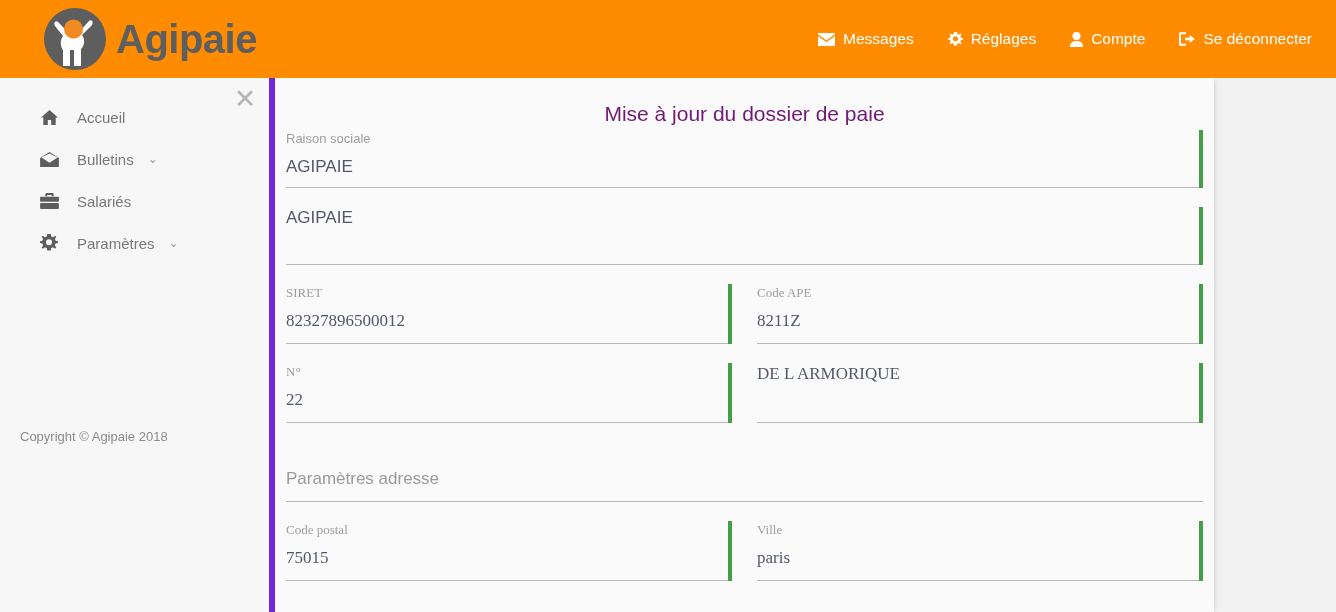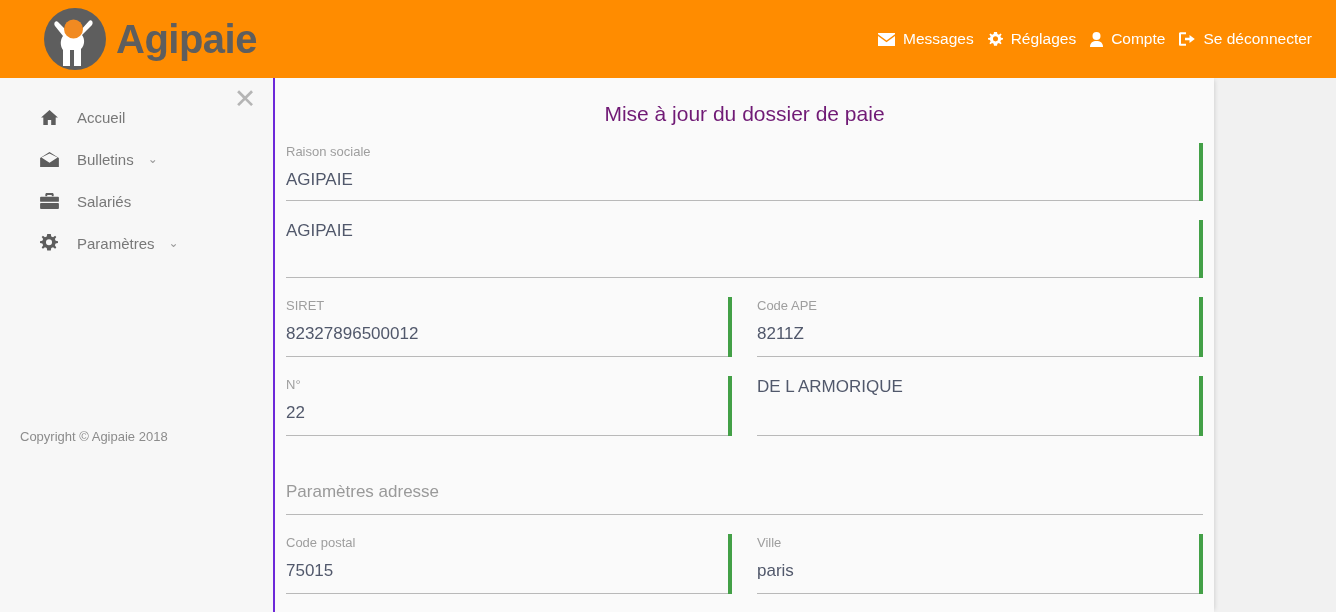--- a/index.html
+++ b/index.html
@@ -33,40 +33,40 @@
     font-size: 40px;
     font-weight: bold;
     color: #5e5e5e;
     letter-spacing: -0.5px;
     line-height: 1;
   }
   .nav {
     display: flex;
     align-items: center;
     margin-right: 24px;
-    gap: 14px;
+    gap: 34px;
   }
   .nav-item {
     display: flex;
     align-items: center;
     gap: 8px;
     color: #ffffff;
     font-size: 15.5px;
     cursor: pointer;
     white-space: nowrap;
   }
   .nav-item svg { display: block; fill: #ffffff; }
 
   
   .sidebar {
     position: absolute;
     top: 78px; left: 0;
     width: 275px; height: 534px;
     background: #f7f7f7;
-    border-right: 2px solid #6d28d9;
+    border-right: 6px solid #6d28d9;
   }
   .sidebar-close {
     position: absolute;
     top: 82px; left: 228px;
     width: 34px; height: 34px;
     display: flex; align-items: center; justify-content: center;
     color: #b5b5b5;
     font-size: 27px;
     font-weight: 300;
     cursor: pointer;
@@ -118,24 +118,23 @@
   }
   .page-title {
     margin: 24px 0 0 0;
     text-align: center;
     font-size: 21px;
     font-weight: normal;
     color: #701a75;
   }
   .form {
     padding: 0 11px 0 11px;
-    margin-top: 13px;
   }
   .form-row { display: flex; }
-  .form-row.two > .field { width: 447px; }
+  .form-row.two > .field { width: 447px; font-family: Liberation Serif, serif; }
   .form-row.two > .field:first-child { margin-right: 25px; }
 
   .field {
     position: relative;
     width: 919px;
     height: 79px;
     padding-top: 6px;
   }
   .field-label {
     font-size: 13px;

